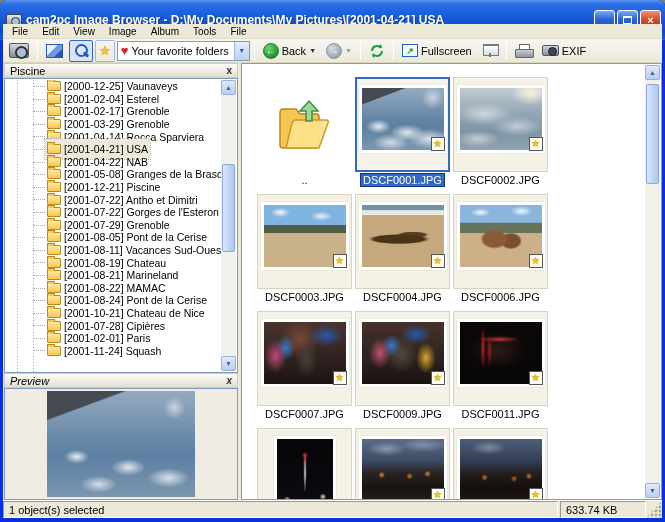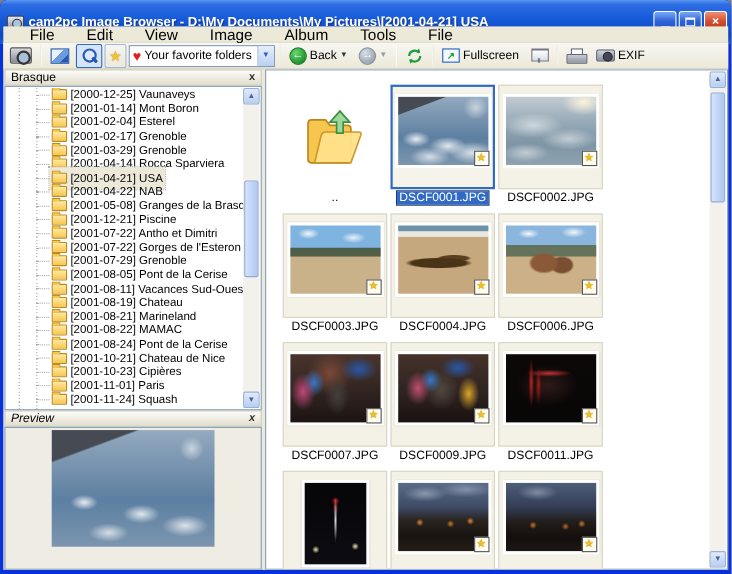--- a/index.html
+++ b/index.html
@@ -26,21 +26,21 @@
   .wbtn.close { background:linear-gradient(180deg,#F09078,#D4502E 45%,#B03010); }
   .glyph-min { width:8px; height:2px; background:#fff; margin-top:9px; }
   .glyph-max { width:9px; height:8px; border:1px solid #fff; border-top-width:2px; }
 
   
   .frame { position:absolute; left:3px; right:3px; top:24px; bottom:4px; background:#ECE9D8;
     display:flex; flex-direction:column; }
 
   .menubar { height:15px; display:flex; align-items:center; padding-left:2px; flex:none;
     border-bottom:1px solid #E0DCC8; }
-  .menu-item { font-size:14px; padding:0 7px; color:#000;margin-left:15px; }
+  .menu-item { font-size:10px; padding:0 7px; color:#000; }
 
   .toolbar { height:24px; display:flex; align-items:center; padding:0 2px; flex:none; gap:2px;
     background:linear-gradient(180deg,#F7F6F2,#ECE9D8); border-bottom:1px solid #D8D4C0;
     overflow:hidden; white-space:nowrap; }
   .tbtn { height:22px; display:flex; align-items:center; gap:3px; padding:0 3px; border:1px solid transparent;
     border-radius:2px; font-size:11px; color:#000; flex:none; }
   .tbtn.active { border-color:#316AC5; background:#D6E4F7; }
   .tbtn.outlined { border-color:#9DB9E0; }
   .tsep { width:1px; height:19px; background:#C9C5B2; border-right:1px solid #FFF; margin:0 2px; flex:none; }
 
@@ -320,40 +320,34 @@
         <span class="iexifcam"></span>
         <span>EXIF</span>
       </div>
 
     </div>
 
     <div class="appbody">
       <div class="left-col">
         <div class="panel folders">
           <div class="panel-header">
-            <span>Brasque</span>
+            <span>Piscine</span>
             <span class="panel-close">x</span>
           </div>
           <div class="tree-wrap">
             <div class="treelist" id="treelist">
                 <div class="trow">
     <span class="inner">
       <span class="fold"></span>
       <span class="tlabel">[2000-12-25] Vaunaveys</span>
     </span>
   </div>
                 <div class="trow">
     <span class="inner">
       <span class="fold"></span>
-      <span class="tlabel">[2001-01-14] Mont Boron</span>
-    </span>
-  </div>
-                <div class="trow">
-    <span class="inner">
-      <span class="fold"></span>
       <span class="tlabel">[2001-02-04] Esterel</span>
     </span>
   </div>
                 <div class="trow">
     <span class="inner">
       <span class="fold"></span>
       <span class="tlabel">[2001-02-17] Grenoble</span>
     </span>
   </div>
                 <div class="trow">
@@ -448,27 +442,27 @@
   </div>
                 <div class="trow">
     <span class="inner">
       <span class="fold"></span>
       <span class="tlabel">[2001-10-21] Chateau de Nice</span>
     </span>
   </div>
                 <div class="trow">
     <span class="inner">
       <span class="fold"></span>
-      <span class="tlabel">[2001-10-23] Cipières</span>
-    </span>
-  </div>
-                <div class="trow">
-    <span class="inner">
-      <span class="fold"></span>
-      <span class="tlabel">[2001-11-01] Paris</span>
+      <span class="tlabel">[2001-07-28] Cipières</span>
+    </span>
+  </div>
+                <div class="trow">
+    <span class="inner">
+      <span class="fold"></span>
+      <span class="tlabel">[2001-02-01] Paris</span>
     </span>
   </div>
                 <div class="trow">
     <span class="inner">
       <span class="fold"></span>
       <span class="tlabel">[2001-11-24] Squash</span>
     </span>
   </div>
               </div>
             <div class="sb v">
@@ -634,14 +628,23 @@
   </div>
           </div>
         <div class="sb v">
           <div class="sb-arrow up">▲</div>
           <div class="sb-thumb" style="top:19px;height:100px;"></div>
           <div class="sb-arrow down">▼</div>
         </div>
       </div>
     </div>
 
+    <div class="statusbar">
+      <div class="scell grow">
+          <span>1 object(s) selected</span>
+        </div>
+      <div class="scell size">
+          <span>633.74 KB</span>
+        </div>
+      <div class="grip"></div>
+    </div>
   </div>
 </div>
 
 </body></html>

